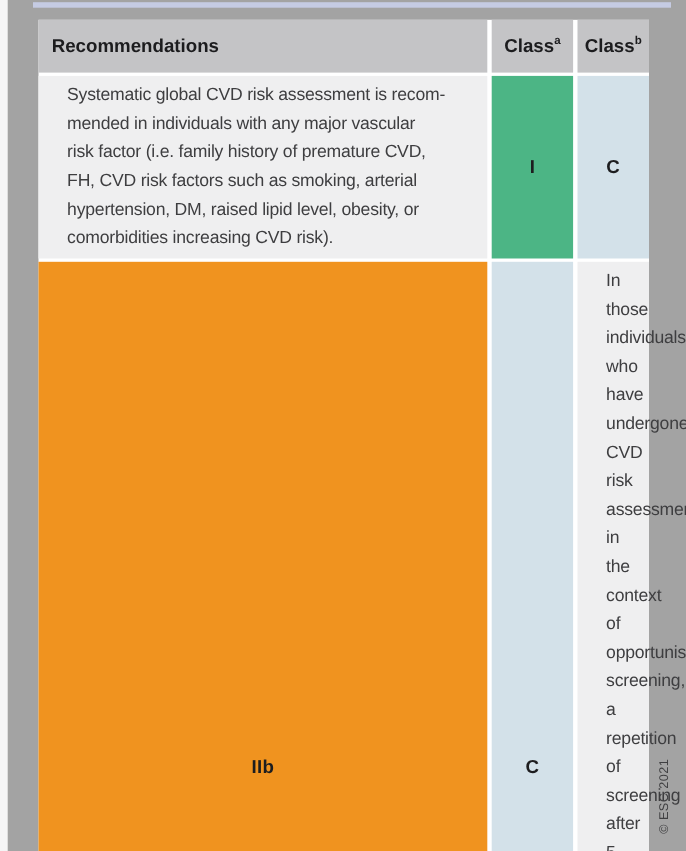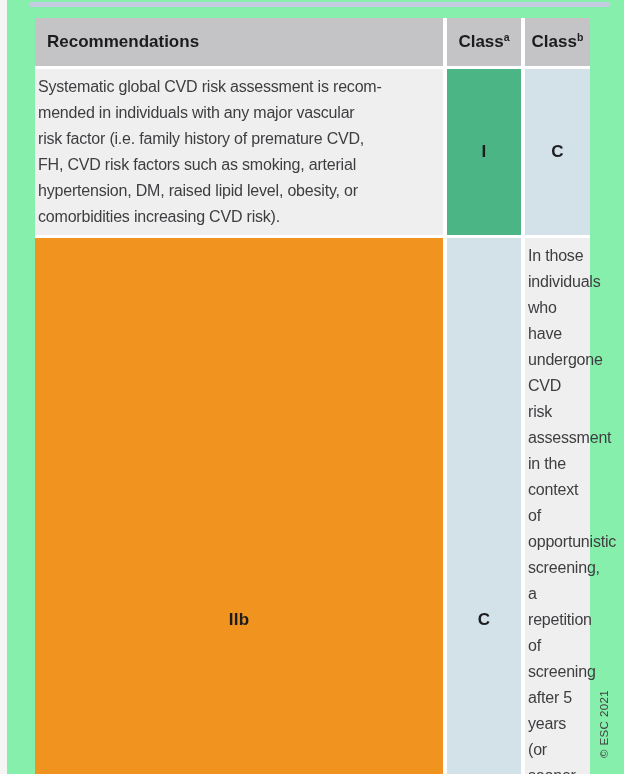--- a/index.html
+++ b/index.html
@@ -1,21 +1,21 @@
 <!DOCTYPE html>
 <html><head>
 <meta charset="utf-8">
 <style>
   * { margin: 0; padding: 0; box-sizing: border-box; }
   html, body { background: #ffffff; }
   .page {
     position: relative;
     width: 624px;
     height: 774px;
-    background: #86efac;
+    background: #a3a3a3;
     overflow: hidden;
     font-family: "Liberation Sans", sans-serif;
   }
   .left-edge {
     position: absolute;
     left: 0; top: 0;
     width: 7px; height: 774px;
     background: #f5f5f6;
   }
   .top-bar {
@@ -45,21 +45,21 @@
   .head-rec { padding-left: 12px; justify-content: flex-start; }
   .head-center { justify-content: center; }
   .head-cell sup {
     font-size: 10.5px;
     font-weight: bold;
     position: relative;
     top: -5px;
     line-height: 0;
   }
   .rec-cell {
-    padding: 5px 6px 5px 3px;
+    padding: 5px 6px 5px 26px;
     font-size: 16px;
     line-height: 26px;
     letter-spacing: -0.2px;
     color: #3e3e40;
   }
   .rec-text { white-space: pre-line; }
   .ref-sup {
     font-size: 10.5px;
     color: #6a6cae;
     vertical-align: super;

